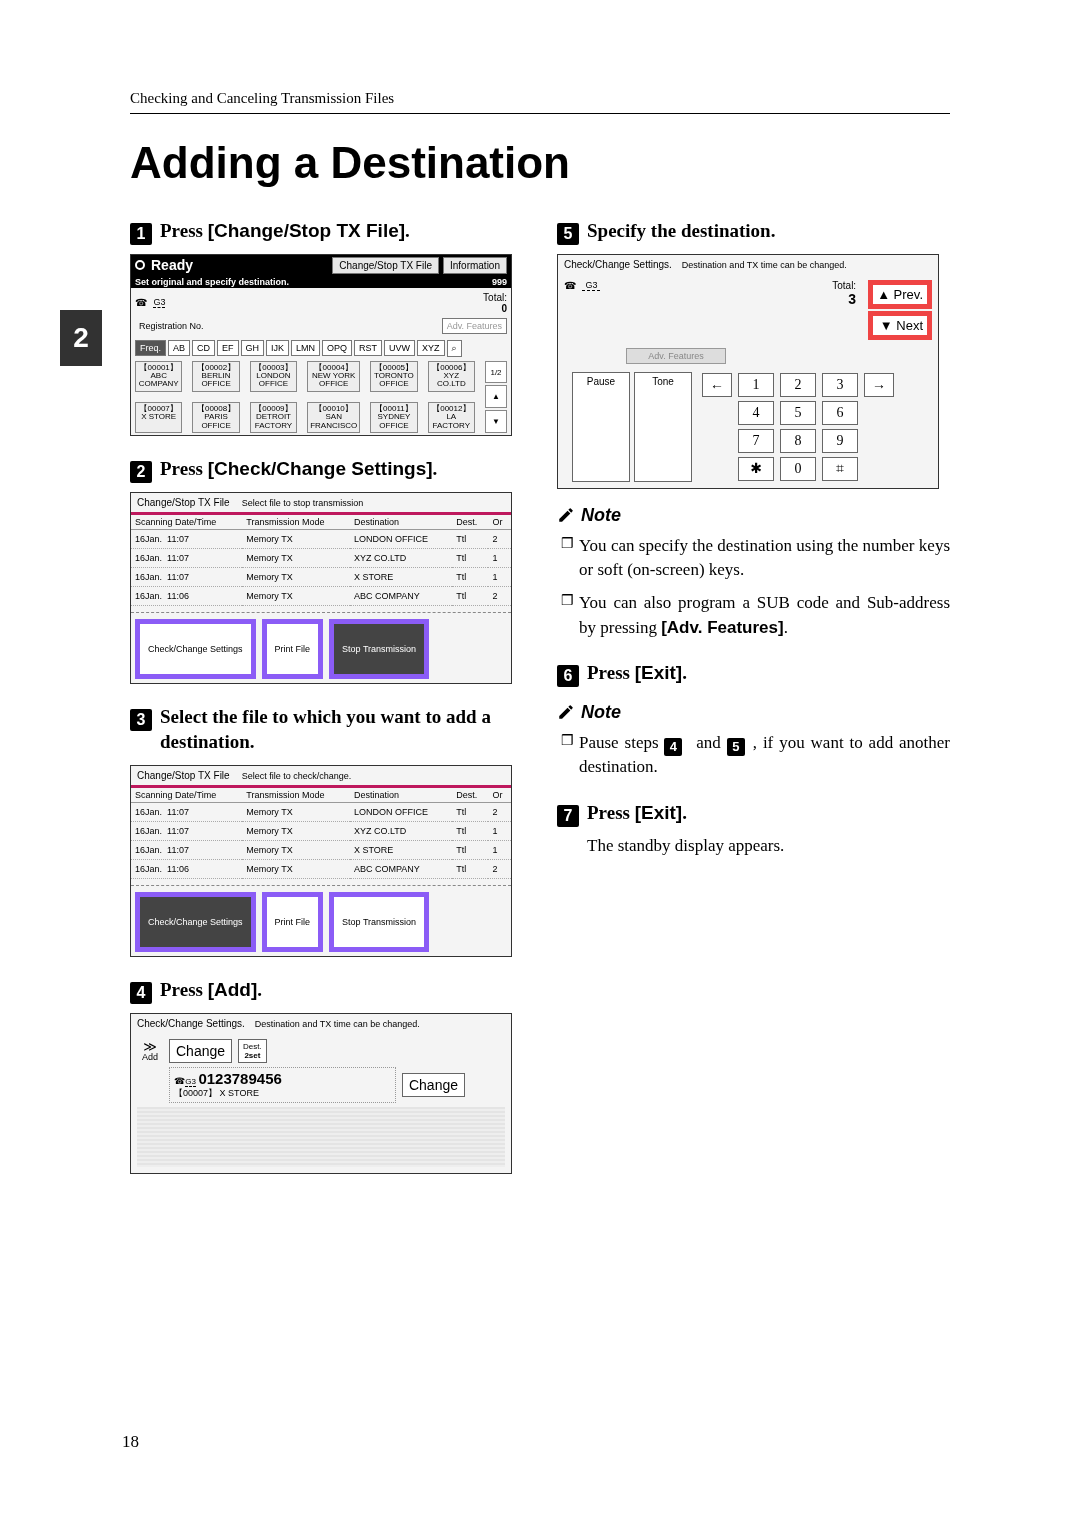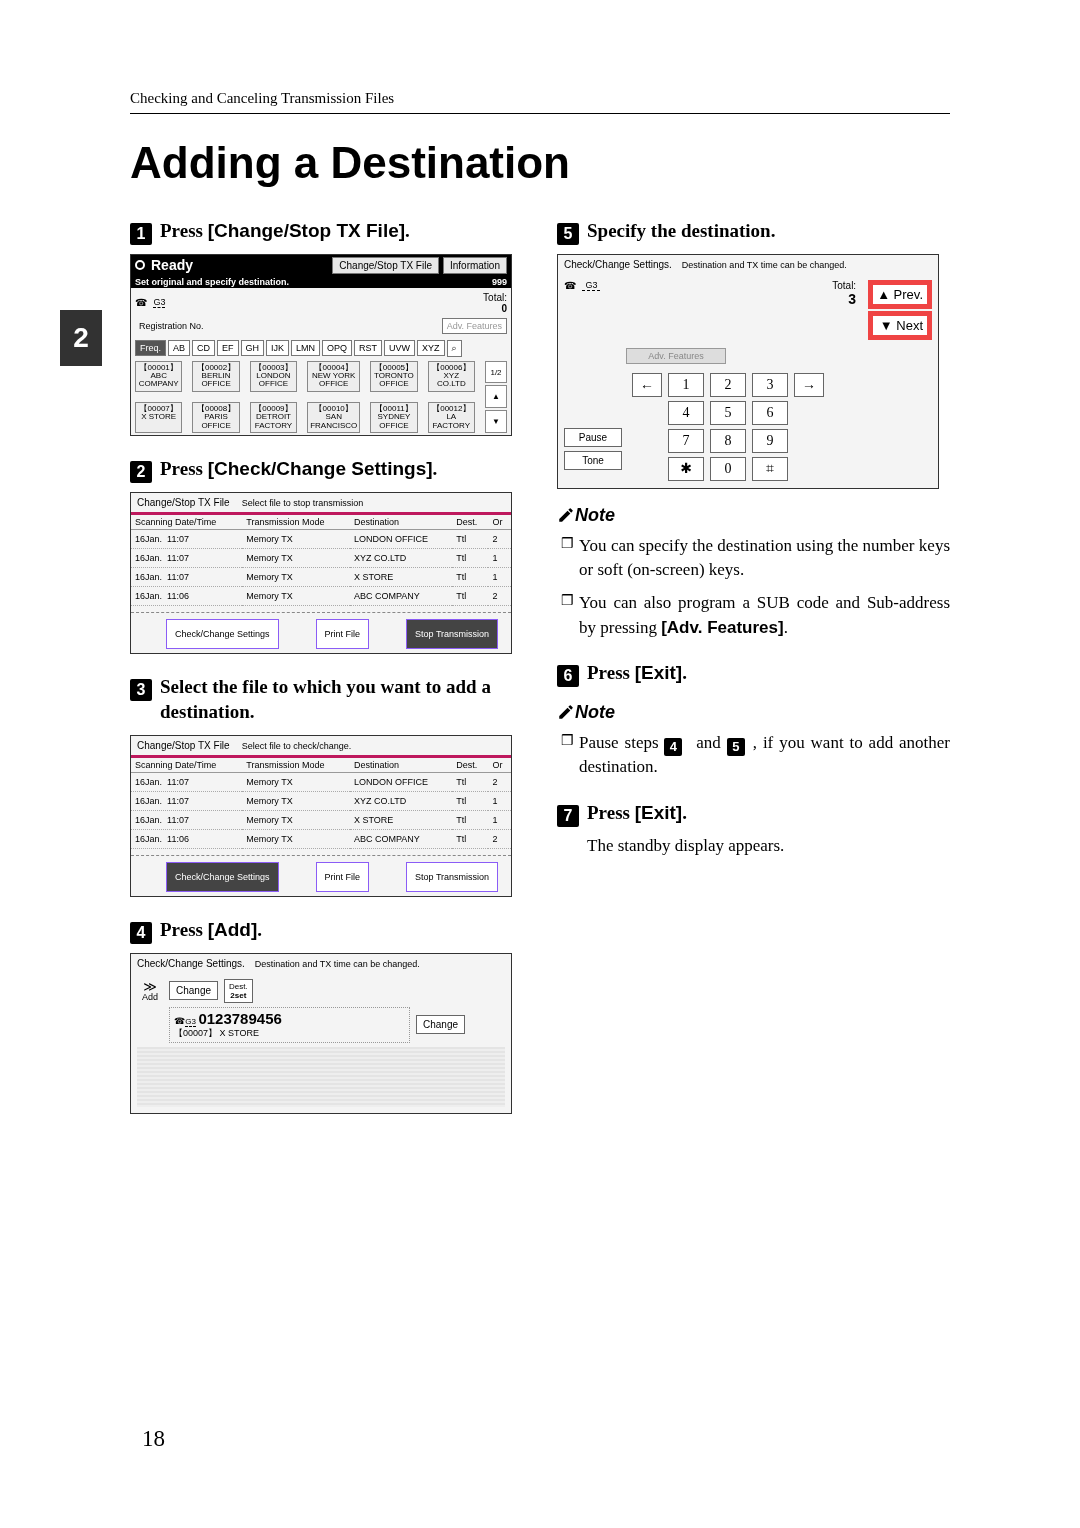--- a/index.html
+++ b/index.html
@@ -85,20 +85,21 @@
     font-size: 13px;
     top: 3px;
   }
   .bold-sans {
     font-family: Arial, sans-serif;
     font-weight: bold;
   }
   .note-head {
     display: flex;
     align-items: center;
+    gap: 6px;
     font-family: Arial, sans-serif;
     font-style: italic;
     font-weight: bold;
     font-size: 18px;
     margin-top: 16px;
     margin-bottom: 8px;
   }
   .note-head svg {
     width: 18px;
     height: 18px;
@@ -124,23 +125,23 @@
     font-size: 17px;
     margin: 4px 0 0 30px;
   }
   .step-text {
     font-size: 19px;
     font-weight: bold;
     line-height: 1.35;
   }
   .page-num {
     position: absolute;
-    left: 142px;
+    left: 122px;
     bottom: 76px;
-    font-size: 23px;
+    font-size: 17px;
   }
 
   
   .panel {
     border: 1px solid #323232;
     font-family: Arial, sans-serif;
     font-size: 10px;
     color: #000;
     background: #f4f4f4;
     margin-top: 8px;
@@ -170,48 +171,48 @@
   .p1 .side { display:flex; flex-direction:column; gap:2px;}
   .p1 .side .sbtn{border:1px solid #888;background:#fff;font-size:8px;text-align:center;flex:1;display:flex;align-items:center;justify-content:center;}
 
   .panel.file { width: 380px; }
   .file .title { padding:4px 6px; font-size:10px;}
   .file .title span.sub{ margin-left:12px; font-size:9px;}
   .file table { width:100%; border-collapse:collapse; font-size:9px;}
   .file th { text-align:left; font-weight:normal; padding:2px 4px; border-top:3px solid #be185d; border-bottom:1px solid #999; font-size:9px;}
   .file td { padding:4px; border-top:1px dotted #aaa; border-bottom:1px dotted #aaa;}
   .file .footer { display:flex; gap:6px; padding:6px 4px 4px 4px; border-top:1px dashed #888; margin-top:6px;}
-  .file .fbtn { border:1px solid #8b5cf6; background:#fff; padding:9px 8px; font-size:9px;margin-left:31px;}
+  .file .fbtn { border:5px solid #8b5cf6; background:#fff; padding:20px 8px; font-size:9px;}
   .file .fbtn.sel { background:#444; color:#fff;}
 
   .panel.chk { width:380px; }
   .chk .title{padding:4px 6px;font-size:10px;}
   .chk .title span.sub{margin-left:10px;font-size:9px;}
   .chk .body{padding:6px;}
   .chk .destrow{display:flex;align-items:center;gap:6px;margin-bottom:4px;}
   .chk .addcol{width:26px;text-align:center;font-size:13px;line-height:1;}
   .chk .dest{flex:1;border:1px dotted #999;padding:2px 4px;font-size:9px;}
   .chk .dest .num{font-family:Arial;font-weight:bold;font-size:15px;}
-  .chk .chg{border:1px solid #666;background:#fff;padding:3px 6px;font-size:10px;}
+  .chk .chg{border:1px solid #666;background:#fff;padding:3px 6px;font-size:14px;}
   .chk .destlbl{border:1px solid #666;background:#fff;padding:2px 4px;font-size:8px;text-align:center;}
 
   .panel.kp{width:380px;}
   .kp .title{padding:4px 6px;font-size:10px;}
   .kp .title span.sub{margin-left:10px;font-size:9px;}
   .kp .body{padding:6px;position:relative;}
   .kp .toprow{display:flex;gap:6px;align-items:flex-start;margin-bottom:8px;}
   .kp .g3box{border-bottom:1px dashed #000;font-size:9px;padding:0 3px;}
   .kp .tot{margin-left:auto;text-align:right;font-size:10px;}
   .kp .pn{border:5px solid #ef4444;background:#fff;padding:2px 4px;font-size:13px;text-align:right;}
   .kp .adv{border:1px solid #999;background:#ddd;color:#888;padding:2px 6px;font-size:9px;width:100px;text-align:center;margin-left:62px;}
   .kp .padrow{display:flex;gap:6px;align-items:center;justify-content:center;margin-top:2px;height:26px;}
   .kp .key{border:1px solid #666;background:#fff;width:36px;height:24px;display:flex;align-items:center;justify-content:center;font-family:'Comic Sans MS',cursive;font-size:14px;}
   .kp .arrow{width:30px;}
   .kp .lbtn{border:1px solid #666;background:#fff;padding:3px 10px;font-size:10px;width:58px;text-align:center;}
-  .kp .leftcol{display:flex;flex-direction:column;gap:4px;margin-top:2px;}
+  .kp .leftcol{display:flex;gap:4px;margin-top:2px;}
   .kp .padwrap{display:flex;gap:10px;}
 </style>
 </head>
 <body>
 
 <div class="side-tab">2</div>
 
 <div class="page">
   <div class="breadcrumb">Checking and Canceling Transmission Files</div>
   <h1 class="page-title">Adding a Destination</h1>

